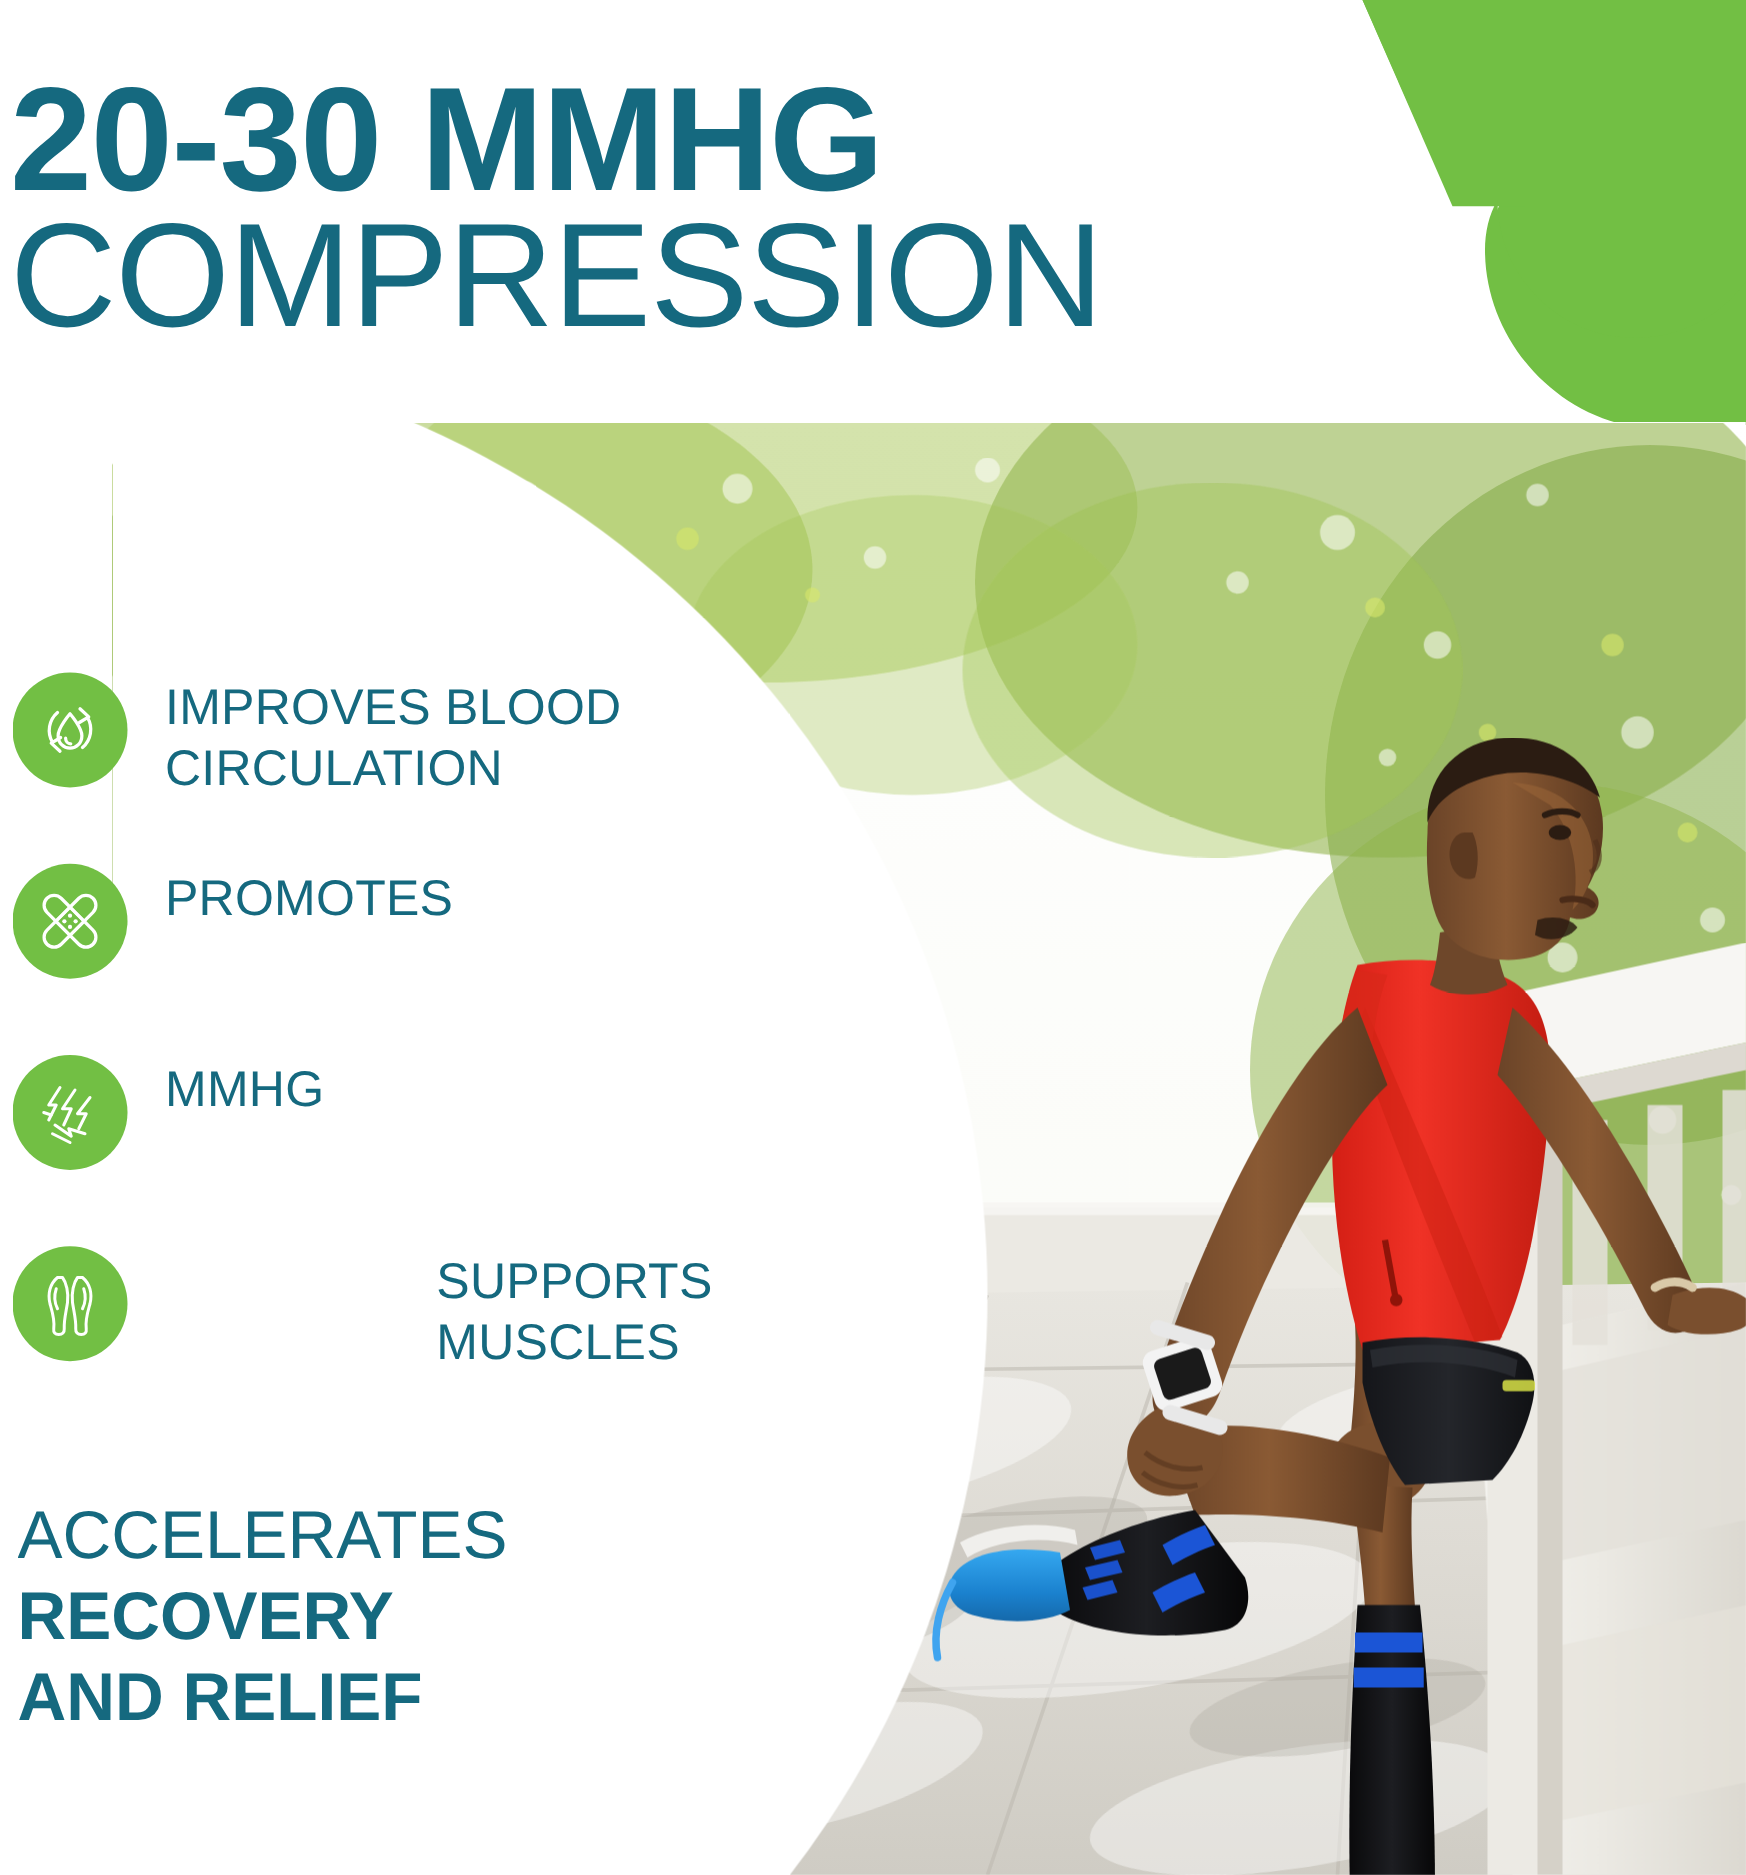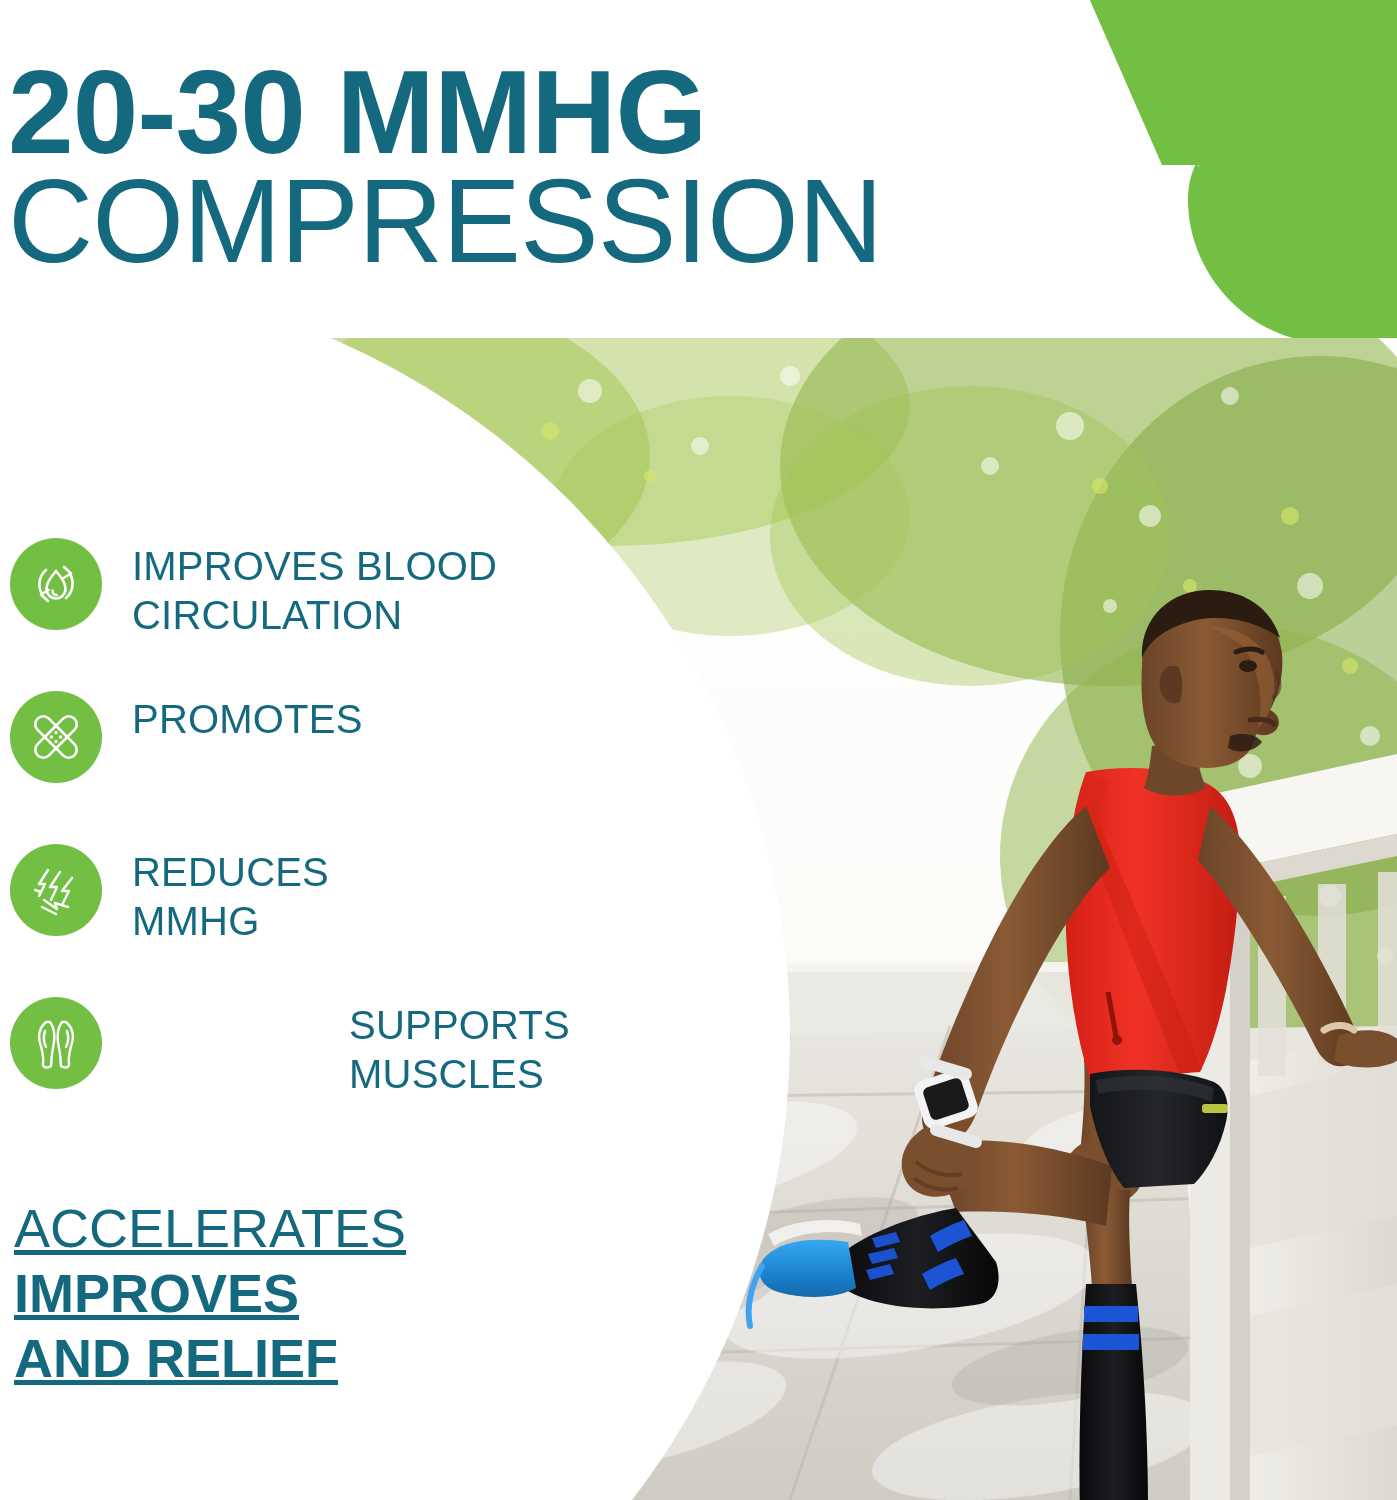--- a/index.html
+++ b/index.html
@@ -88,21 +88,20 @@
     position:absolute;
     left:14px; top:1196px;
     width:560px;
   }
   .tag-line {
     color:#15697F;
     font-size:54px;
     line-height:1.20;
     letter-spacing:0px;
     white-space:nowrap;
-    text-decoration:underline;
   }
   .tag-line.light { font-weight:400; }
   .tag-line.bold  { font-weight:700; }
 </style>
 </head>
 <body>
 
 <div id="canvas">
 
   <div id="green-deco">
@@ -510,21 +509,20 @@
             <path d="M22,10 L13,24 L19,24 L13,36"></path>
             <path d="M34,12 L24,27 L31,27 L25,40"></path>
             <path d="M46,18 L36,31 L43,31 L37,43"></path>
             <path d="M18,40 L31,49 L29,43 L42,47"></path>
             <path d="M16,47 L30,54"></path>
             <path d="M9,30 L15,32"></path>
           </g>
         </svg>
       </div>
       <div class="b-label">
-        <div>REDUCES</div>
         <div>MMHG</div>
       </div>
     </div>
 
     <div class="benefit">
       <div class="b-icon">
         <svg width="60" height="60" viewBox="0 0 60 60" xmlns="http://www.w3.org/2000/svg">
           <g fill="none" stroke="#ffffff" stroke-width="2.4" stroke-linejoin="round" stroke-linecap="round">
             <path d="M20,9 C14,14 12,22 14,30 C16,37 18,43 17,50
                      C16.6,53 18,54.5 21,54.5 C24,54.5 25.6,53 25.4,50
@@ -540,17 +538,17 @@
       <div class="b-label">
         <div>SUPPORTS</div>
         <div>MUSCLES</div>
       </div>
     </div>
 
   </div>
 
   <div id="tagline">
     <div class="tag-line light">ACCELERATES</div>
-    <div class="tag-line bold">IMPROVES</div>
+    <div class="tag-line bold">RECOVERY</div>
     <div class="tag-line bold">AND RELIEF</div>
   </div>
 
 </div>
 
 </body></html>

